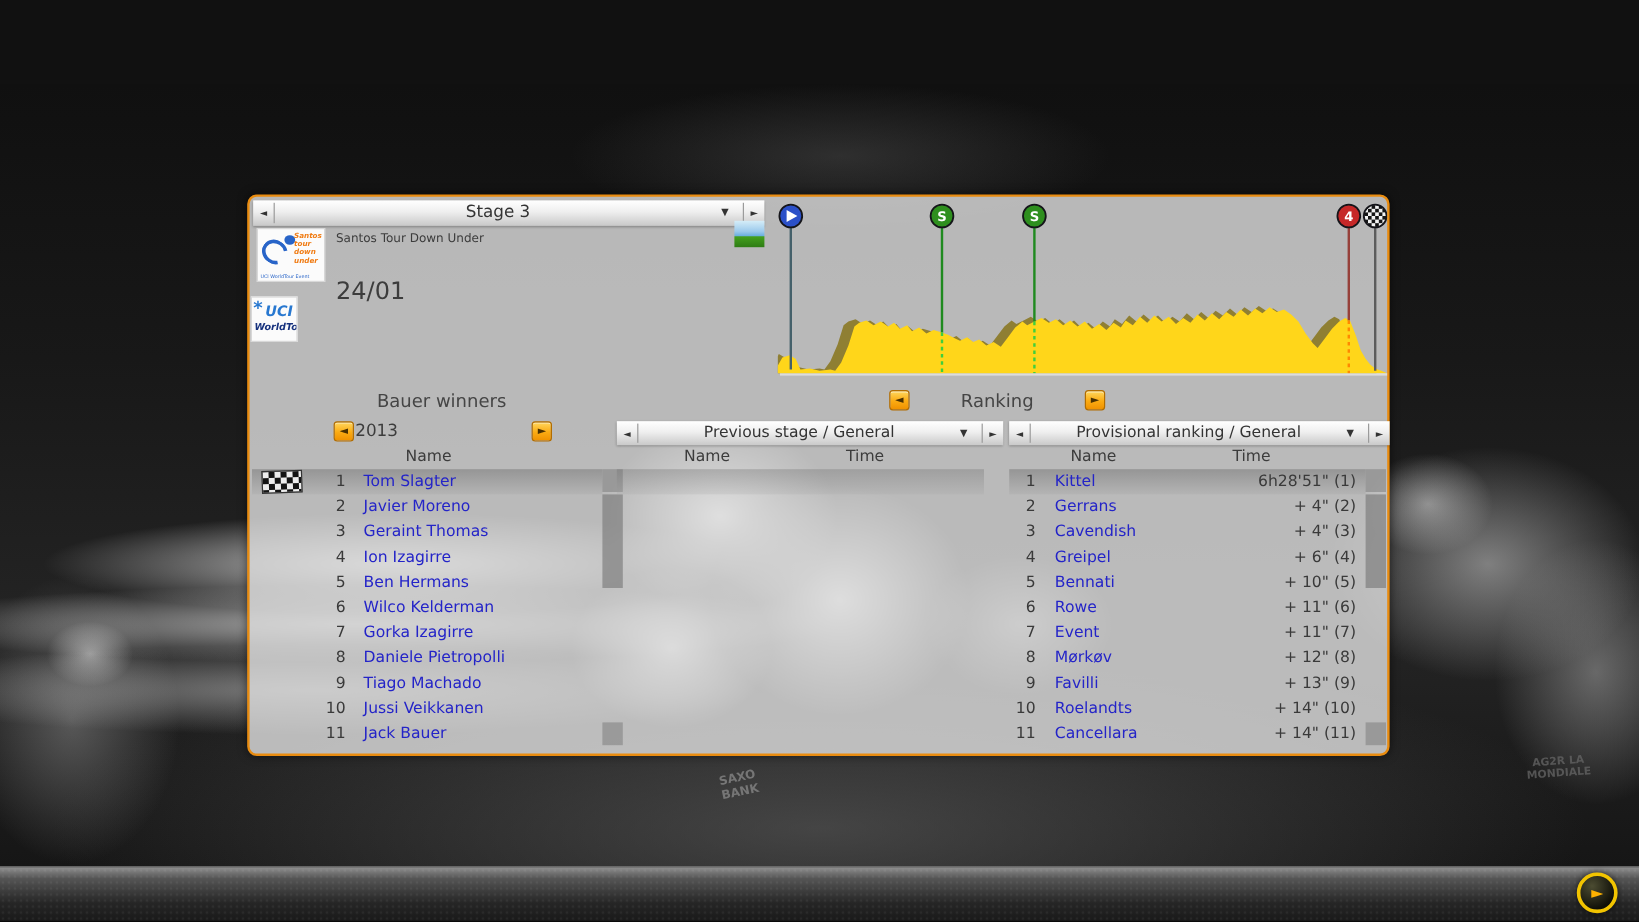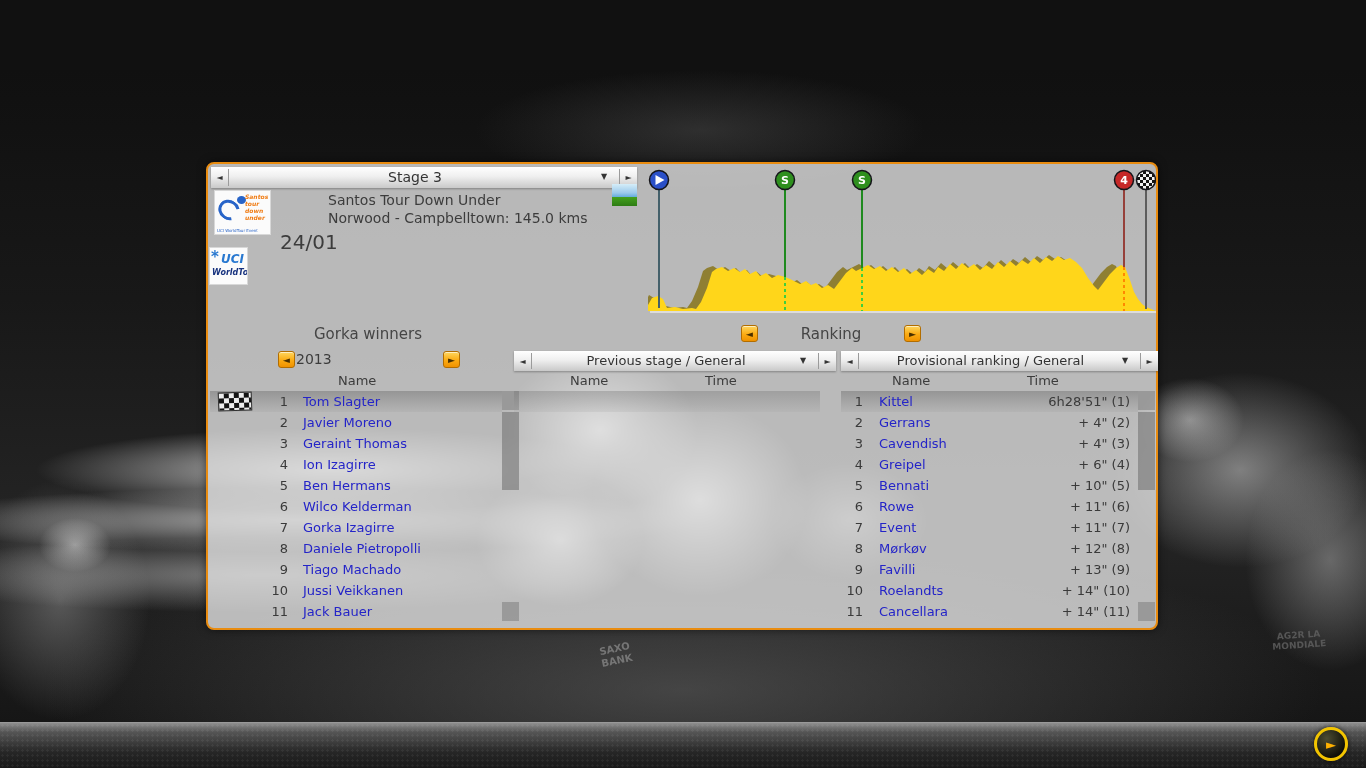--- a/index.html
+++ b/index.html
@@ -122,21 +122,21 @@
     color:#f07c14;font-weight:bold;font-style:italic;}
   .santos-foot{position:absolute;left:2px;bottom:1px;font-size:4px;color:#2864c8;white-space:nowrap;}
   .uci-logo{position:absolute;left:1px;top:83px;width:39px;height:38px;background:#fbfbfb;
     border:1px solid #d8d8d8;overflow:hidden;}
   .uci-star{position:absolute;left:1px;top:0px;color:#2878d0;font-size:15px;font-weight:bold;}
   .uci-top{position:absolute;left:11px;top:4px;color:#2878d0;font-size:12px;font-weight:bold;font-style:italic;}
   .uci-bottom{position:absolute;left:2px;top:20px;color:#17327e;font-size:8px;font-weight:bold;font-style:italic;}
   .terrain{position:absolute;left:404px;top:20px;width:25px;height:22px;
     background:linear-gradient(180deg,#d5edf8 0%,#9ccaec 40%,#68addd 58%,#43a01d 60%,#2e7c14 100%);}
 
-  .race-text{position:absolute;left:72px;top:27px;font-size:14px;color:#3c3c3c;line-height:18px;margin-left:48px;}
+  .race-text{position:absolute;left:72px;top:27px;font-size:10px;color:#3c3c3c;line-height:18px;}
   .race-date{position:absolute;left:72px;top:66px;font-size:20px;color:#3c3c3c;}
 
   .chart-underline{position:absolute;left:442px;top:147px;width:506px;height:2px;background:rgba(255,255,255,.5);}
   .mid-hl{position:absolute;left:0;top:0;width:100%;height:21px;
     background:linear-gradient(180deg,rgba(110,110,110,.35),rgba(165,165,165,.22));}
 </style>
 </head>
 <body>
 
 <div id="screen">
@@ -169,21 +169,20 @@
       <span class="santos-words">
         <span>Santos</span><br>
         <span>tour</span><br>
         <span>down</span><br>
         <span>under</span>
       </span>
       <span class="santos-foot">UCI WorldTour Event</span>
     </div>
     <div class="race-text">
       <div>Santos Tour Down Under</div>
-      <div>Norwood - Campbelltown: 145.0 kms</div>
     </div>
     <div class="race-date">24/01</div>
     <div class="uci-logo">
       <span class="uci-star">*</span>
       <span class="uci-top">UCI</span>
       <span class="uci-bottom">WorldTour</span>
     </div>
     <div class="terrain"></div>
 
     <svg id="profile-svg" class="abs" style="left:440px;top:4px;" width="508" height="146" viewBox="0 0 508 146">
@@ -209,21 +208,21 @@
         <text x="214" y="16" text-anchor="middle" font-size="11" font-weight="bold" fill="#fff" font-family="DejaVu Sans, sans-serif">S</text>
         <line x1="476" y1="22" x2="476" y2="99" stroke="#96403a" stroke-width="2"></line>
         <line x1="476" y1="99" x2="476" y2="143" stroke="#ff8800" stroke-width="2" stroke-dasharray="3,3"></line>
         <circle cx="476" cy="12" r="9.5" fill="#c62828" stroke="#15151a" stroke-width="1.5"></circle>
         <text x="476" y="16" text-anchor="middle" font-size="11" font-weight="bold" fill="#fff" font-family="DejaVu Sans, sans-serif">4</text>
         <line x1="498" y1="22" x2="498" y2="141" stroke="#5c5c5c" stroke-width="2"></line>
         <circle cx="498" cy="12" r="9.5" fill="url(#chk)" stroke="#15151a" stroke-width="1.5"></circle>
       </svg>
     <div class="chart-underline"></div>
 
-    <div class="section-title" style="left:60px;top:161px;width:200px;">Gorka winners</div>
+    <div class="section-title" style="left:60px;top:161px;width:200px;">Bauer winners</div>
     <div class="obtn" style="left:70px;top:187px;">◄</div>
     <div class="abs" style="left:88px;top:187px;width:146px;font-size:14px;color:#3c3c3c;">2013</div>
     <div class="obtn" style="left:235px;top:187px;">►</div>
     <div class="col-hdr" style="left:130px;top:209px;">Name</div>
     <div class="list" style="left:2px;top:227px;width:292px;" id="winners-list">
         <div class="lrow hl">
           <span class="flag"></span>
           <span class="num">1</span>
           <span class="lname">Tom Slagter</span>
         </div>

